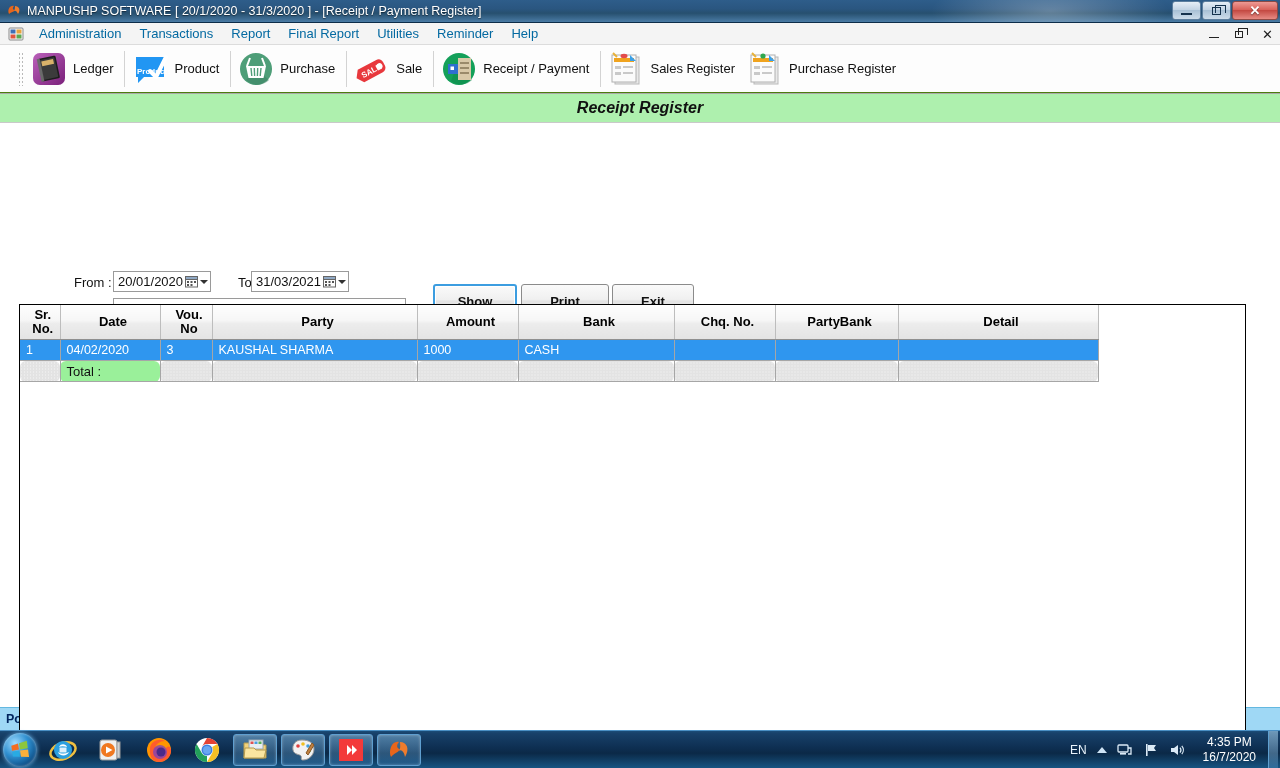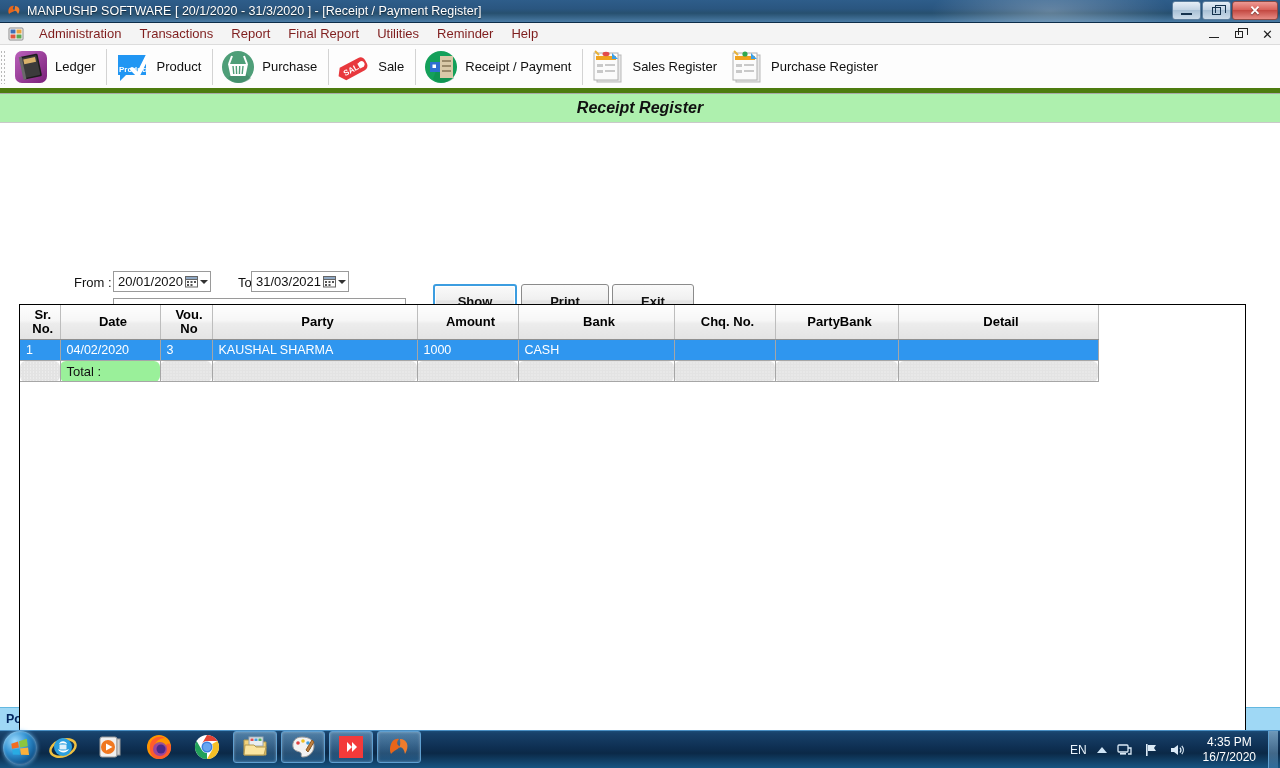--- a/index.html
+++ b/index.html
@@ -62,34 +62,34 @@
     content: ""; position: absolute; left: 2px; top: -3px; width: 9px; height: 7px;
     border: 1px solid #15324d; border-bottom: none; background: transparent;
   }
   
   #menu-bar {
     height: 22px; background: #f4f4f4; border-bottom: 1px solid #dcdcdc;
     display: flex; align-items: center; position: relative;
   }
   #menu-sys-icon { width: 16px; height: 16px; margin: 0 6px 0 8px; }
   .menu-item {
-    padding: 16px 9px; font-size: 13px; color: #7f1d1d; white-space: nowrap; cursor: default;
+    padding: 16px 9px; font-size: 13px; color: #0369a1; white-space: nowrap; cursor: default;
   }
   #mdi-ctrls {
     position: absolute; right: 6px; top: 0; height: 22px;
     display: flex; align-items: center; gap: 13px; color: #1b1b1b;
   }
   .mdi-btn { font-size: 13px; line-height: 1; cursor: default; width: 13px; text-align: center; }
   .mdi-btn .m-min { display:block; width: 10px; height: 1.5px; background: #222; margin-top: 7px; }
   .mdi-btn .m-res { display:block; width: 8px; height: 7px; border: 1.5px solid #222; position: relative; }
   .mdi-btn .m-res::before { content:""; position:absolute; left:2px; top:-4px; width:8px; height:6px; border:1.5px solid #222; border-bottom:none; }
   
   #toolbar {
-    height: 48px; background: #fdfdfd; border-bottom: 5px solid #4d7c0f;
-    display: flex; align-items: center; padding-left: 0;
+    height: 48px; background: #fdfdfd; border-bottom: 1px solid #4d7c0f;
+    display: flex; align-items: center; padding-left: 18px;
   }
   .tb-grip {
     width: 5px; height: 34px; margin-right: 4px; flex: 0 0 auto;
     background-image: radial-gradient(#b9b9b9 40%, transparent 41%);
     background-size: 3px 4px;
   }
   .tb-item {
     display: flex; align-items: center; height: 44px; padding: 0 8px 0 2px;
     cursor: default; flex: 0 0 auto;
   }
@@ -180,21 +180,21 @@
   #footer {
     height: 23px; background: #9fd8f5; border-top: 1px solid #63b8e0;
     display: flex; align-items: center; padding-left: 6px;
   }
   #footer-text { font-size: 12.5px; font-weight: bold; color: #00245e; white-space: nowrap; }
   
   #taskbar {
     position: absolute; left: 0; top: 730px; width: 1280px; height: 38px;
     background: linear-gradient(180deg, #1b4d78 0%, #18416a 6%, #0e2f52 45%, #0b2947 60%, #16527f 98%);
     border-top: 1px solid #4a8fc4;
-    display: flex; 
+    display: flex; align-items: center;
   }
   #start-orb {
     width: 34px; height: 34px; border-radius: 50%; margin-left: 3px; flex: 0 0 auto;
     background: radial-gradient(circle at 35% 30%, #9fdcff 0%, #2e8fd0 40%, #0d4d85 75%, #062f57 100%);
     box-shadow: 0 0 4px rgba(120,200,255,.8), inset 0 0 3px rgba(255,255,255,.6);
     display: flex; align-items: center; justify-content: center;
   }
   .tb-app {
     width: 44px; height: 32px; margin-left: 4px; flex: 0 0 auto;
     display: flex; align-items: center; justify-content: center;

